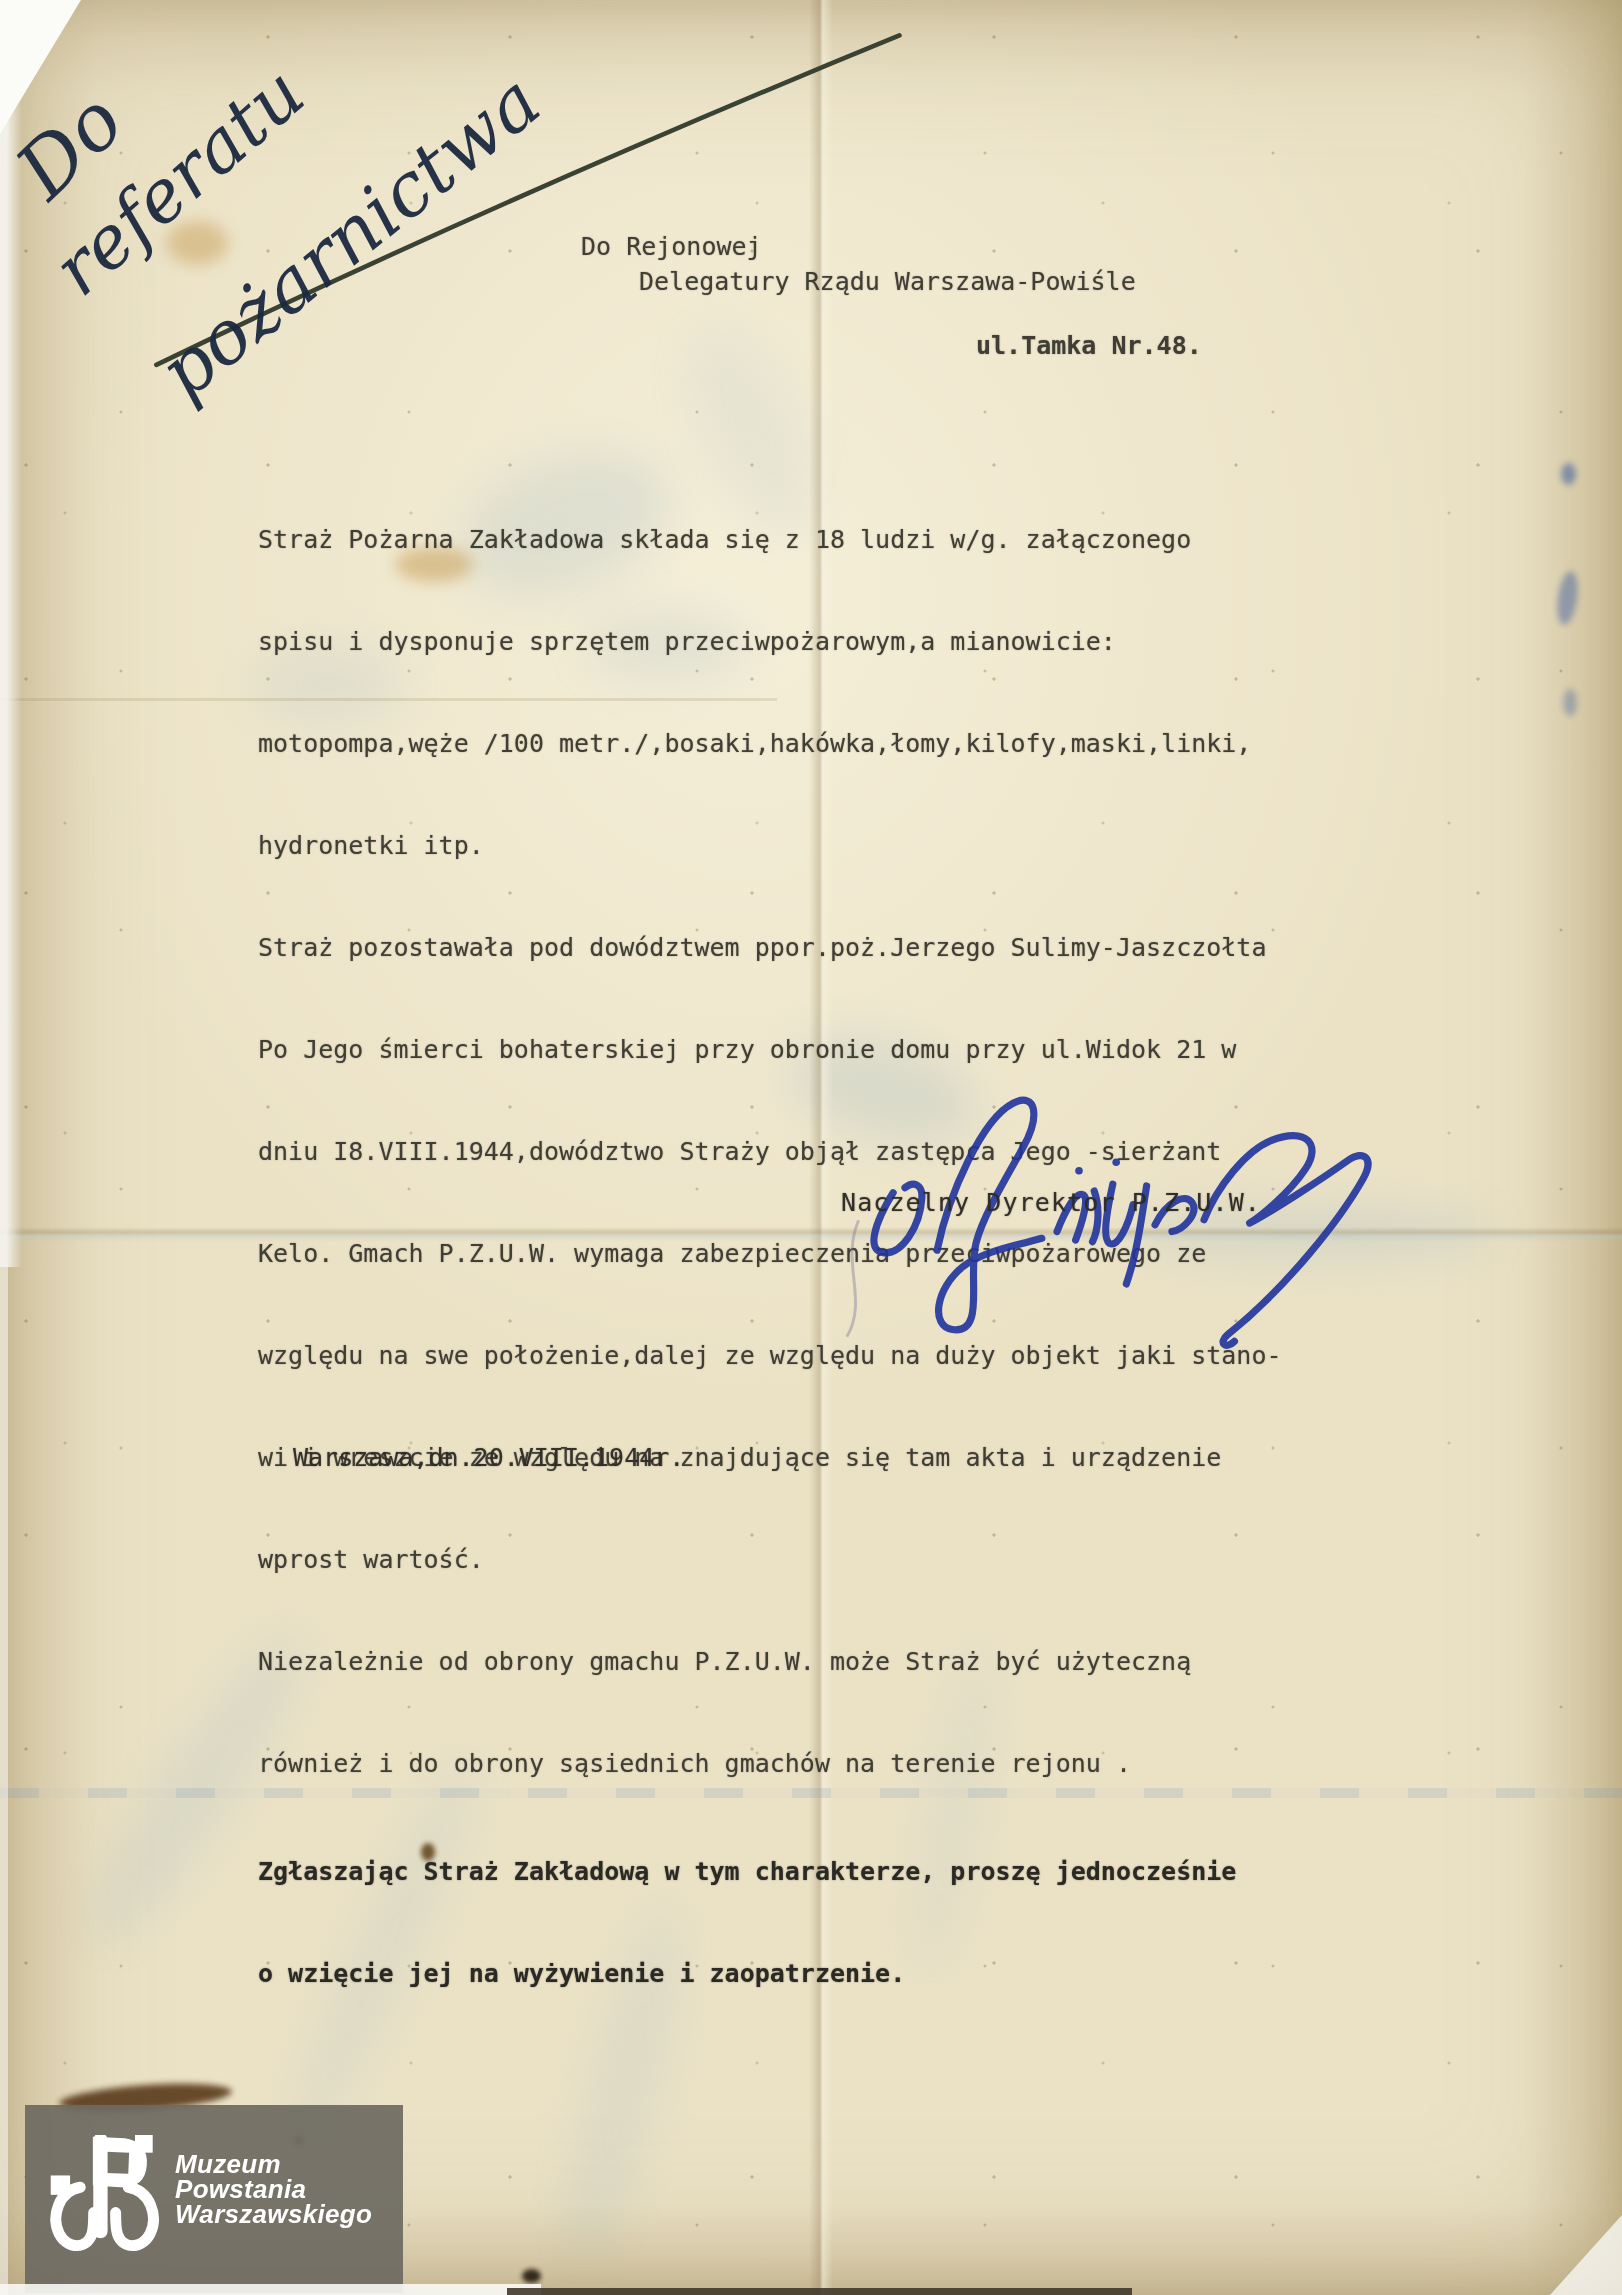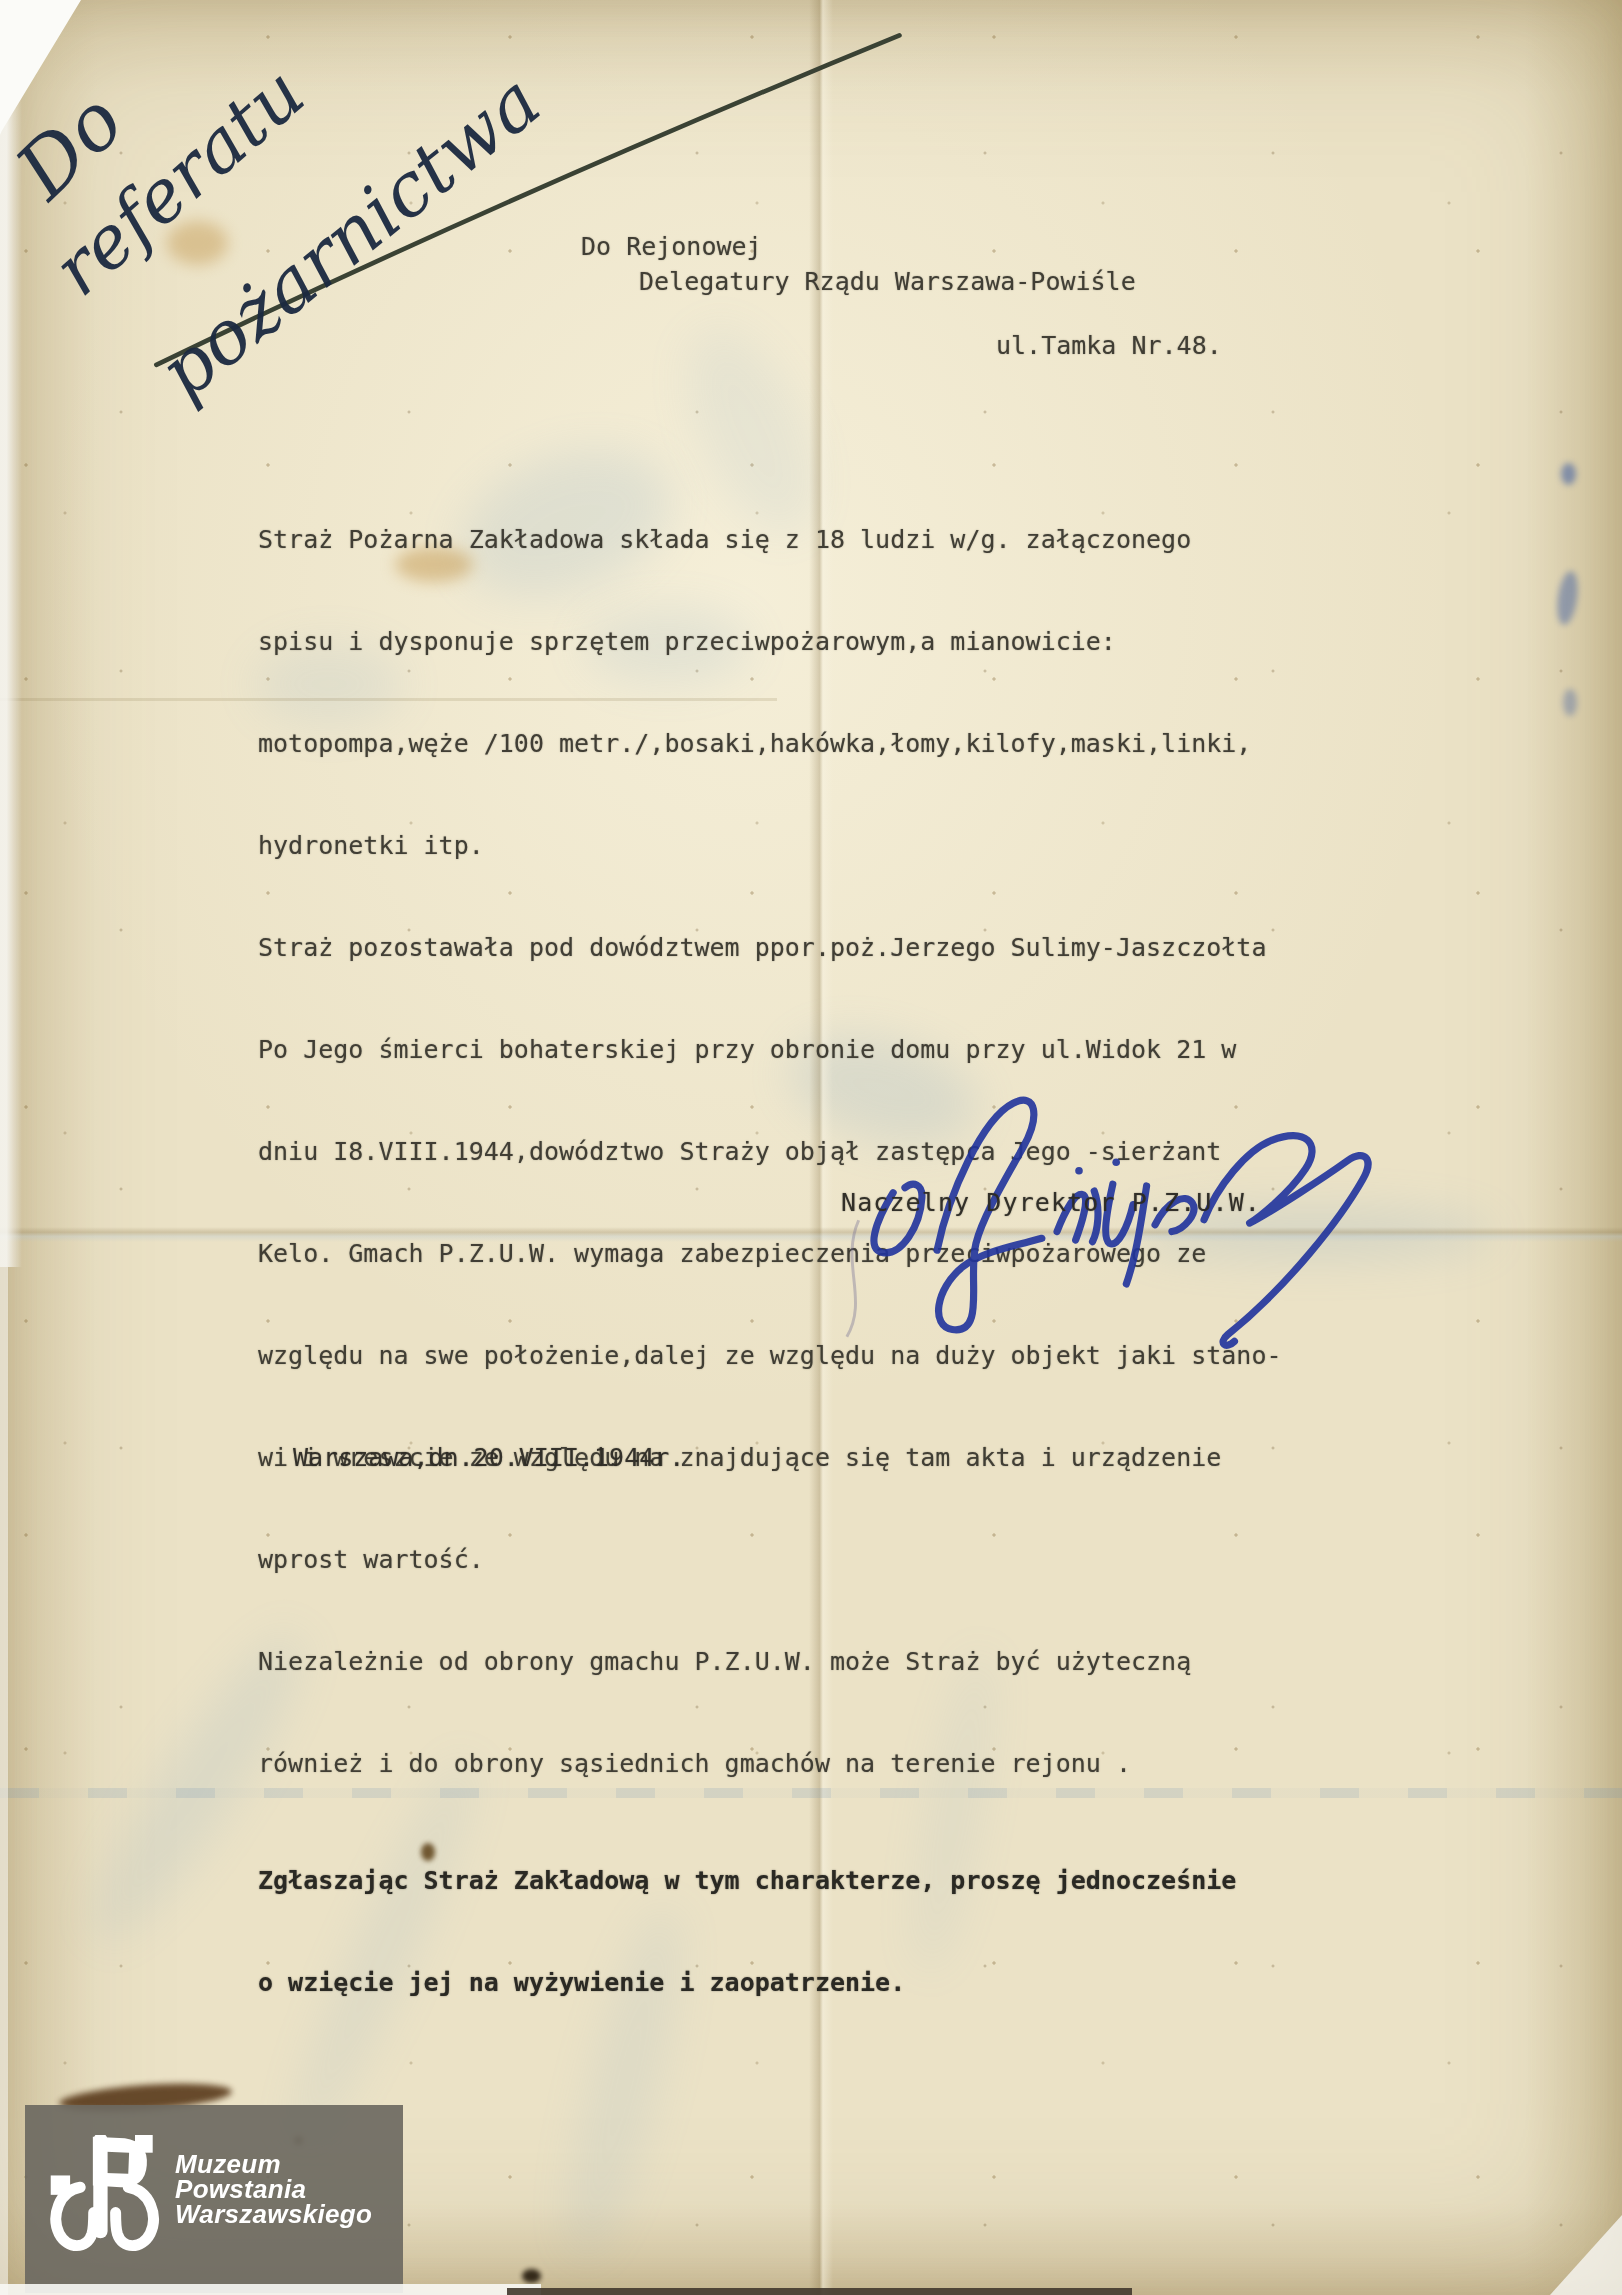--- a/index.html
+++ b/index.html
@@ -62,24 +62,24 @@
     clip-path:polygon(0 0, 81px 0, 1.7px 131px, 0 135px);}
   .corner-br{position:absolute;right:0;bottom:0;width:72px;height:80px;opacity:.8;background:#f8f8f4;
     clip-path:polygon(100% 0, 100% 100%, 0 100%);}
   .strip-bottom-white{position:absolute;left:0;top:2284px;width:541px;height:12px;background:#f8f8f5;opacity:.9;}
   .strip-bottom-dark{position:absolute;left:507px;top:2288px;width:625px;height:7.6px;background:#41392e;opacity:.9;}
   
   .mono{position:absolute;font-family:"DejaVu Sans Mono",monospace;font-size:25px;line-height:34px;
     color:rgba(56,54,46,.92);text-shadow:0 0 1.4px rgba(56,54,46,.5);white-space:pre;}
   .addr1{left:581px;top:230px;}
   .addr2{left:639px;top:265px;}
-  .addr3{left:996px;top:329px;}
+  .addr3{left:976px;top:329px;font-weight:bold;}
   .body-block{left:258px;top:455px;}
   .body-block .bold{font-weight:bold;color:rgba(38,37,32,.96);text-shadow:0 0 1.7px rgba(38,37,32,.55);}
-  .body-block .gap{margin-top:15px;}
+  .body-block .gap{margin-top:6px;}
   .sig-title{left:841px;top:1186px;letter-spacing:1.1px;color:rgba(44,42,36,.95);text-shadow:0 0 1.5px rgba(44,42,36,.55);}
   .dateline{left:293px;top:1441px;color:rgba(46,44,38,.95);text-shadow:0 0 1.5px rgba(46,44,38,.55);}
   
   .annotation{position:absolute;left:0;top:0;}
   .annotation text{font-family:"DejaVu Serif",serif;font-style:italic;fill:#1b2940;opacity:.95;}
   .signature{position:absolute;left:849px;top:1066px;}
   .violet-curl{position:absolute;left:835px;top:1215px;}
   
   .watermark{position:absolute;left:25px;top:2105px;width:378px;height:188px;background:rgba(109,105,97,.92);}
   .wm-text{position:absolute;left:150px;top:47px;font-family:"Liberation Sans","DejaVu Sans",sans-serif;

